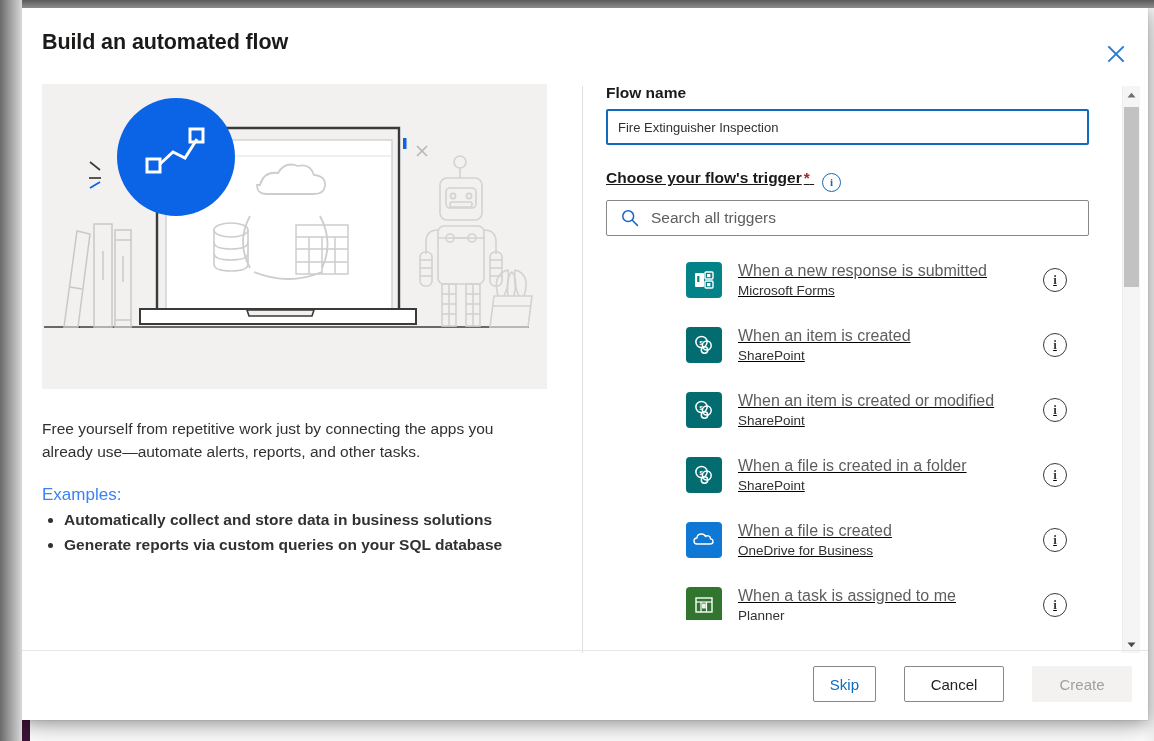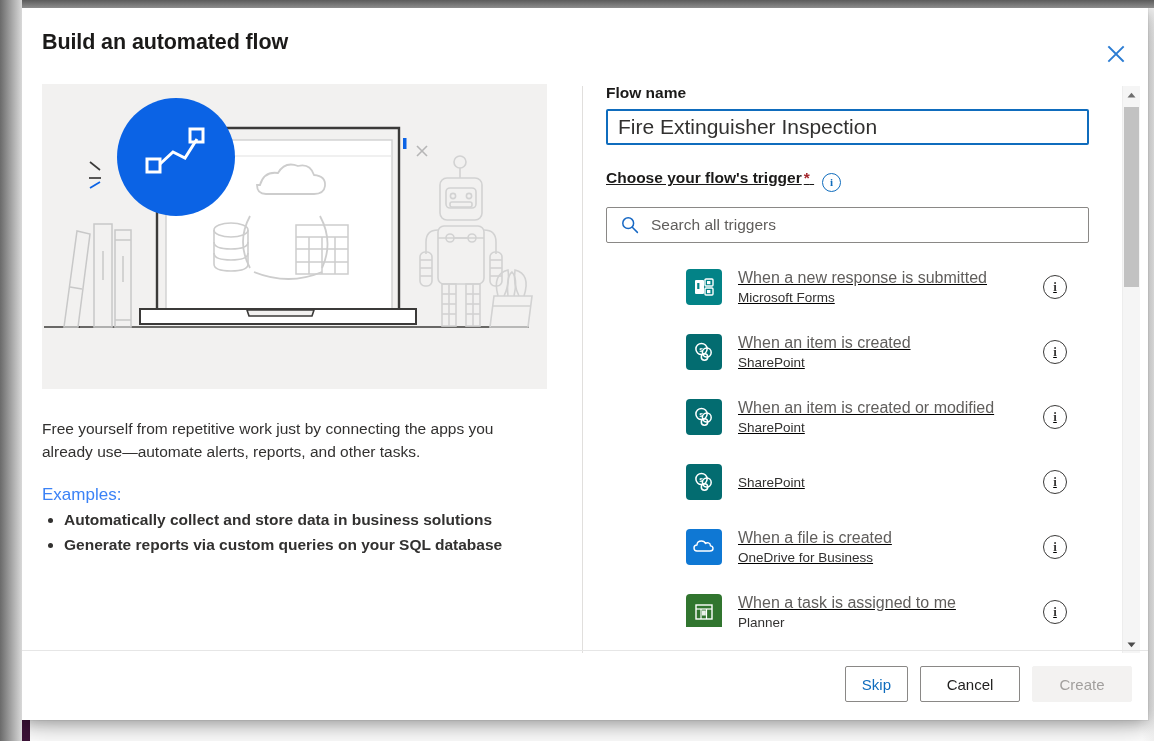--- a/index.html
+++ b/index.html
@@ -104,26 +104,26 @@
     display: inline-flex; align-items: center; justify-content: center;
     width: 17px; height: 17px; margin-left: 8px; vertical-align: -3px;
     border: 1.3px solid #0f6cbd; border-radius: 50%;
     color: #0f6cbd; font-size: 11px; font-weight: 600;
     font-family: "Liberation Serif", serif; cursor: pointer;
   }
   .flow-name-input {
     box-sizing: border-box;
     width: 483px; height: 36px;
     border: 2px solid #0f6cbd; border-radius: 2px;
-    padding: 0 10px; font-size: 21px; color: #323130;
+    padding: 0 10px; font-size: 13px; color: #323130;
     font-family: "Liberation Sans", sans-serif;
     outline: none; background: #ffffff;
   }
   .trigger-label-row { margin-top: 24px; text-decoration: underline; }
-  .search-wrap { position: relative; margin-top: 15px; width: 535px; height: 36px; }
+  .search-wrap { position: relative; margin-top: 8px; width: 535px; height: 36px; }
   .search-input {
     box-sizing: border-box; width: 483px; height: 36px;
     border: 1px solid #8a8886; border-radius: 2px;
     padding: 0 10px 0 44px; font-size: 15.5px; color: #323130;
     font-family: "Liberation Sans", sans-serif; outline: none; background: #fff;
   }
   .search-input::placeholder { color: #605e5c; opacity: 1; }
   .search-icon {
     position: absolute; left: 15px; top: 9px; width: 18px; height: 18px;
     pointer-events: none;
@@ -169,21 +169,21 @@
     position: absolute; left: 1px; top: 21px; width: 15px; height: 180px;
     background: #c2c2c2; cursor: pointer;
   }
 
   
   .footer-sep {
     position: absolute; left: 0; bottom: 69px; width: 1126px; height: 1px; background: #e6e6e6;
   }
   .footer {
     position: absolute; right: 16px; bottom: 18px;
-    display: flex; gap: 12px; align-items: flex-start;
+    display: flex; gap: 28px; align-items: flex-start;
   }
   .btn {
     height: 36px; min-width: 62px; padding: 0 16px;
     font-size: 15px; font-family: "Liberation Sans", sans-serif;
     border-radius: 2px; cursor: pointer; background: #ffffff;
     border: 1px solid #8a8886; color: #201f1e;
   }
   .btn-skip { color: #0f6cbd; border-color: #8a8886; min-width: 62px; }
   .btn-create {
     background: #f3f2f1; border: 1px solid #f3f2f1; color: #a19f9d;
@@ -429,20 +429,21 @@
           <div class="trigger-row">
             <div class="tile" style="background:#036c70">
               <svg width="22" height="22" viewBox="0 0 22 22">
                 <circle cx="8.5" cy="8" r="5.6" fill="none" stroke="#ffffff" stroke-width="1.5"></circle>
                 <circle cx="13.8" cy="11.5" r="4.4" fill="none" stroke="#ffffff" stroke-width="1.5"></circle>
                 <circle cx="11.5" cy="16" r="3.2" fill="none" stroke="#ffffff" stroke-width="1.5"></circle>
                 <text x="6.2" y="11" font-family="Liberation Sans, sans-serif" font-size="7" font-weight="bold" fill="#ffffff">s</text>
               </svg>
             </div>
             <div class="trigger-text">
+              <div class="trigger-title">When a file is created in a folder</div>
               <div class="trigger-sub">SharePoint</div>
             </div>
             <div class="row-info">i</div>
           </div>
 
           <div class="trigger-row">
             <div class="tile" style="background:#0f78d4">
               <svg width="24" height="24" viewBox="0 0 24 24">
                 <path d="M5 16 q-3 0 -3 -3 q0 -3 3 -3 q0 -4 4.5 -4 q3 0 4 2.5 q1.2 -1.2 3 -0.6 q2 0.7 2 3 q2.5 0.3 2.5 2.6 q0 2.5 -3 2.5 Z" fill="none" stroke="#ffffff" stroke-width="1.4" stroke-linejoin="round"></path>
               </svg>

